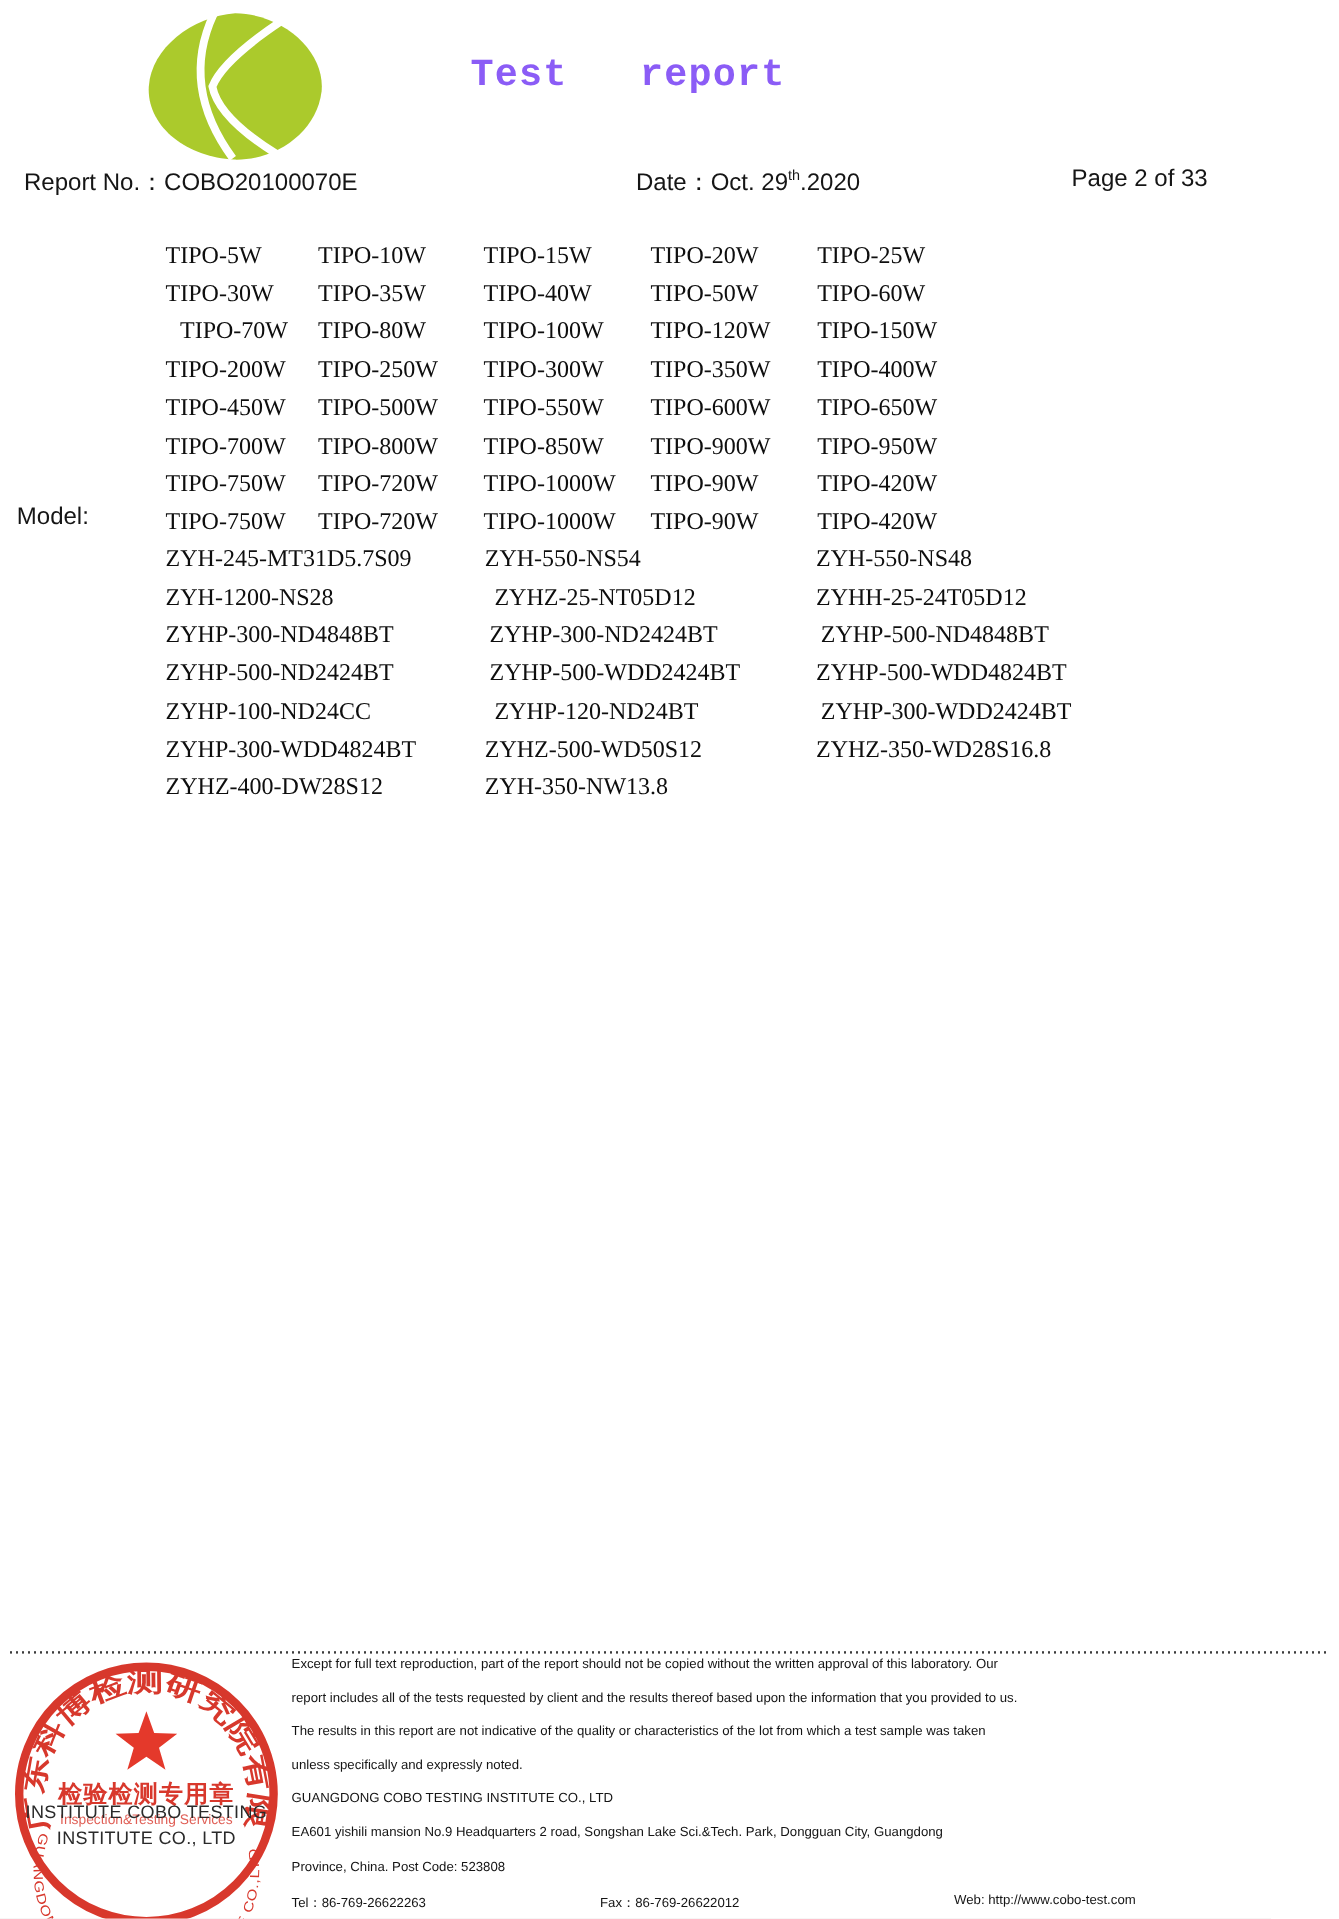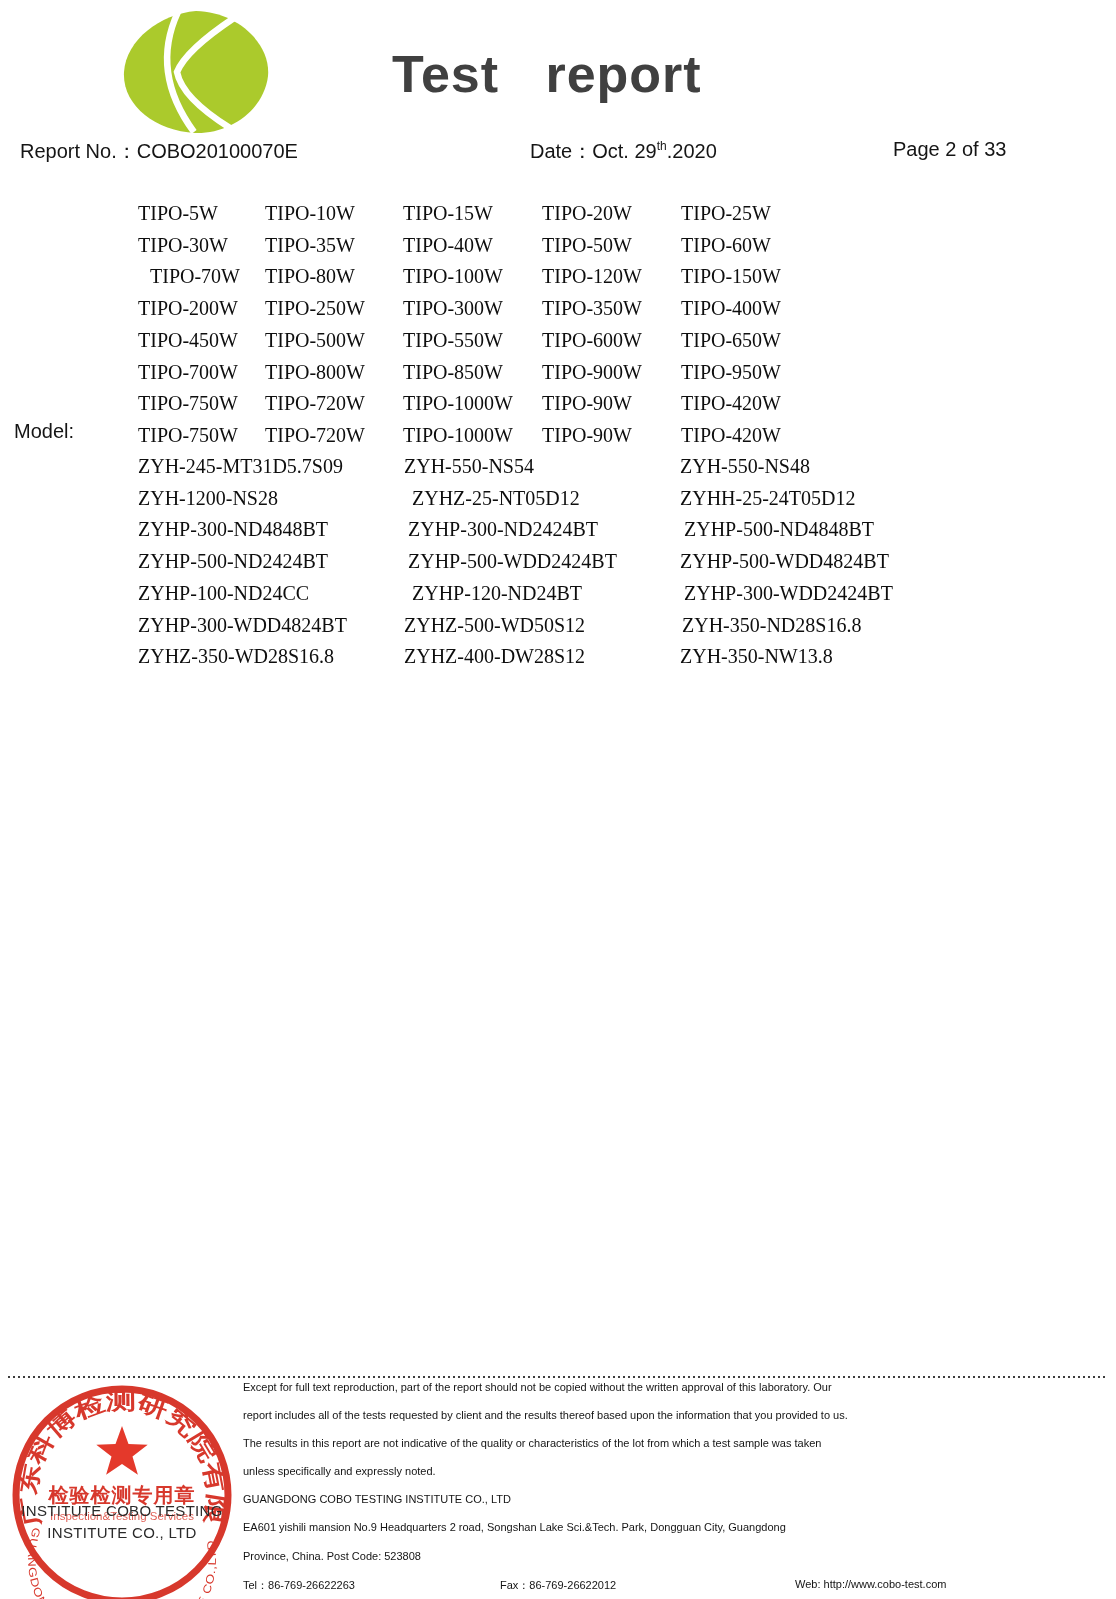--- a/index.html
+++ b/index.html
@@ -10,23 +10,23 @@
     height: 1599px;
     background: #ffffff;
     overflow: hidden;
     font-family: "Liberation Sans", sans-serif;
     color: #111;
     margin: 0 auto;
   }
   .logo { position: absolute; left: 120px; top: 10px; width: 152px; height: 124px; }
   .title {
     position: absolute; left: 392px; top: 44px;
-    font-size: 52px; font-weight: bold; letter-spacing: 1px;
-    white-space: pre; color: #404040;
-    font-family: Liberation Sans, sans-serif;
+    font-size: 32px; font-weight: bold; letter-spacing: 1px;
+    white-space: pre; color: #8b5cf6;
+    font-family: Liberation Mono, monospace;
   }
   .meta { position: absolute; top: 138px; font-size: 20px; color: #151515; white-space: nowrap; }
   .meta-report { left: 20px; }
   .meta-date { left: 530px; }
   .meta-page { left: 893px; }
   .sup { vertical-align: super; font-size: 12px; }
   .model-label { position: absolute; left: 14px; top: 420px; font-size: 20px; color: #151515; text-align: right; }
   .model-grid {
     position: absolute; left: 138px;
     display: grid;
@@ -131,21 +131,20 @@
     <span style="padding-left:4px">ZYHP-300-ND2424BT</span>
     <span style="padding-left:4px">ZYHP-500-ND4848BT</span>
     <span>ZYHP-500-ND2424BT</span>
     <span style="padding-left:4px">ZYHP-500-WDD2424BT</span>
     <span>ZYHP-500-WDD4824BT</span>
     <span>ZYHP-100-ND24CC</span>
     <span style="padding-left:8px">ZYHP-120-ND24BT</span>
     <span style="padding-left:4px">ZYHP-300-WDD2424BT</span>
     <span>ZYHP-300-WDD4824BT</span>
     <span>ZYHZ-500-WD50S12</span>
-    <span style="padding-left:2px">ZYH-350-ND28S16.8</span>
     <span>ZYHZ-350-WD28S16.8</span>
     <span>ZYHZ-400-DW28S12</span>
     <span>ZYH-350-NW13.8</span>
   </div>
 
   <div class="dashed-line"></div>
 
   <div class="fline f0">Except for full text reproduction, part of the report should not be copied without the written approval of this laboratory. Our</div>
   <div class="fline f1">report includes all of the tests requested by client and the results thereof based upon the information that you provided to us.</div>
   <div class="fline f2">The results in this report are not indicative of the quality or characteristics of the lot from which a test sample was taken</div>

